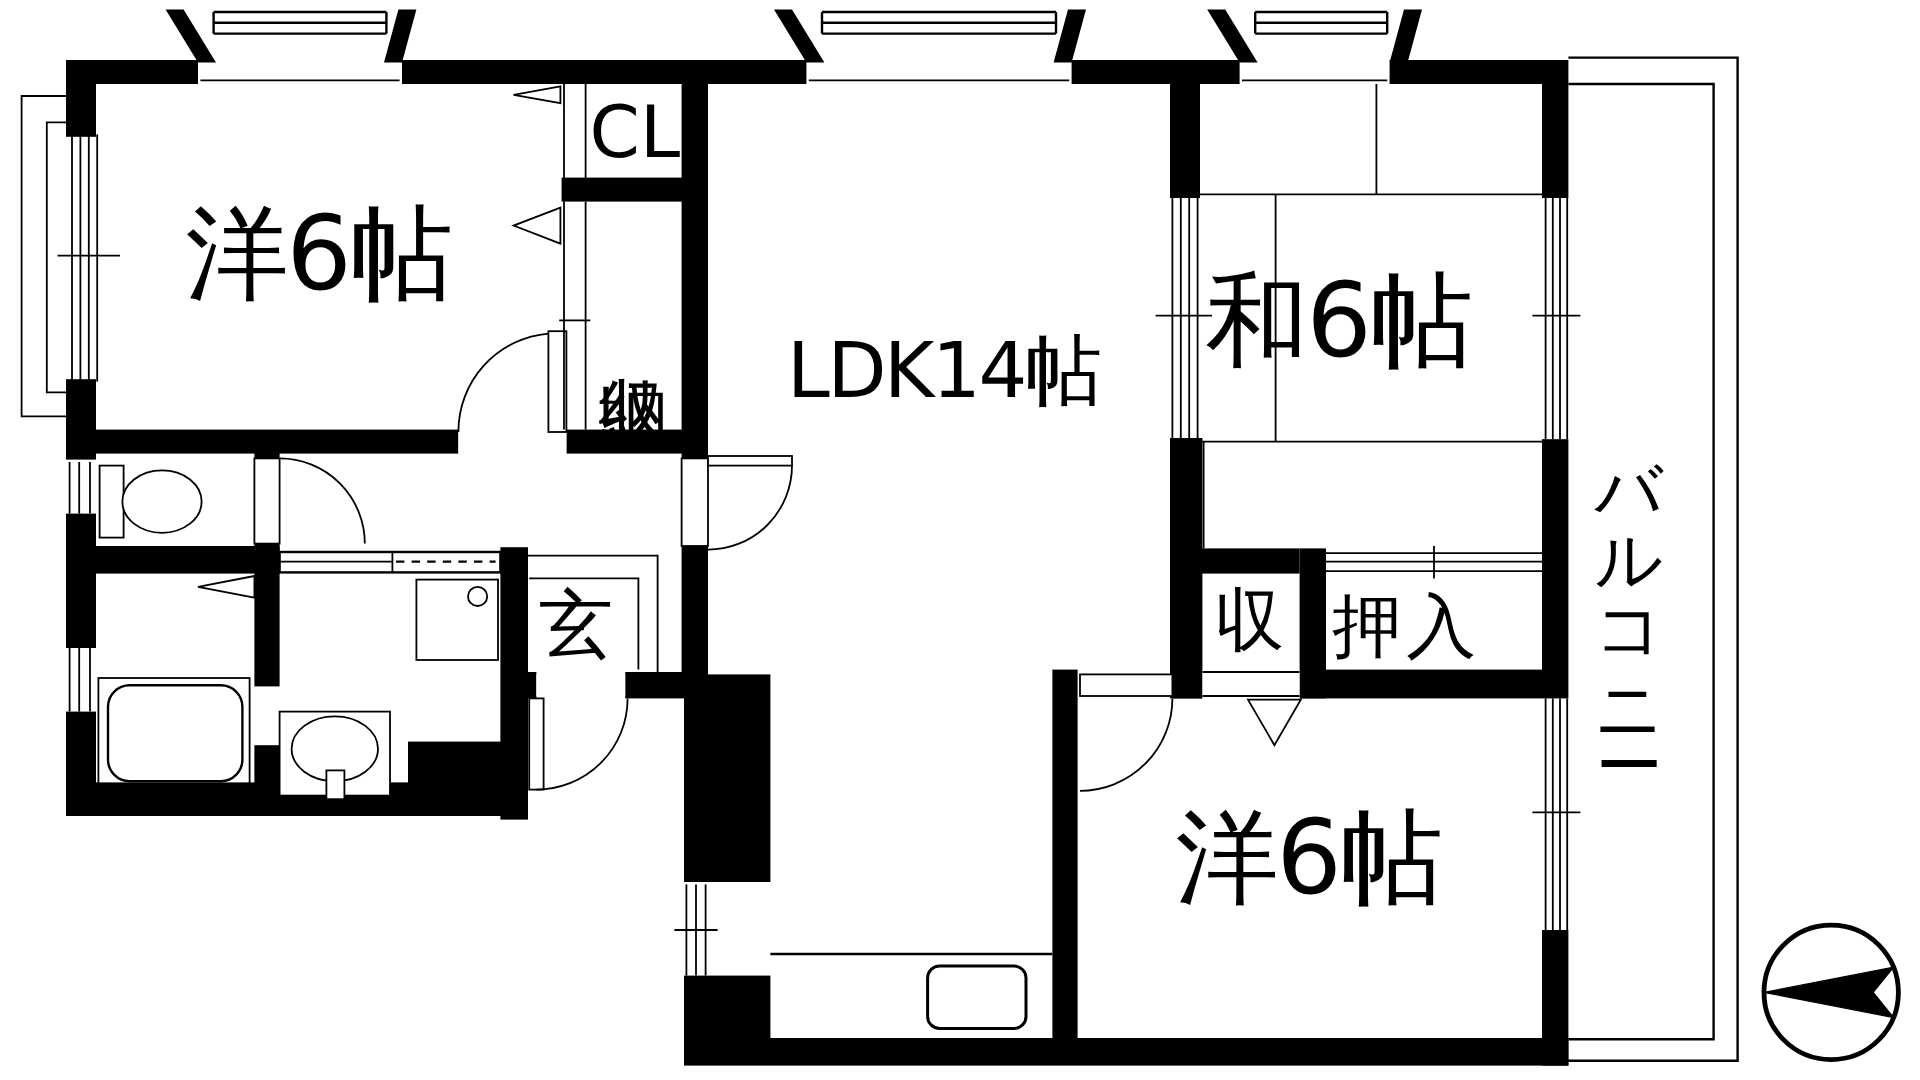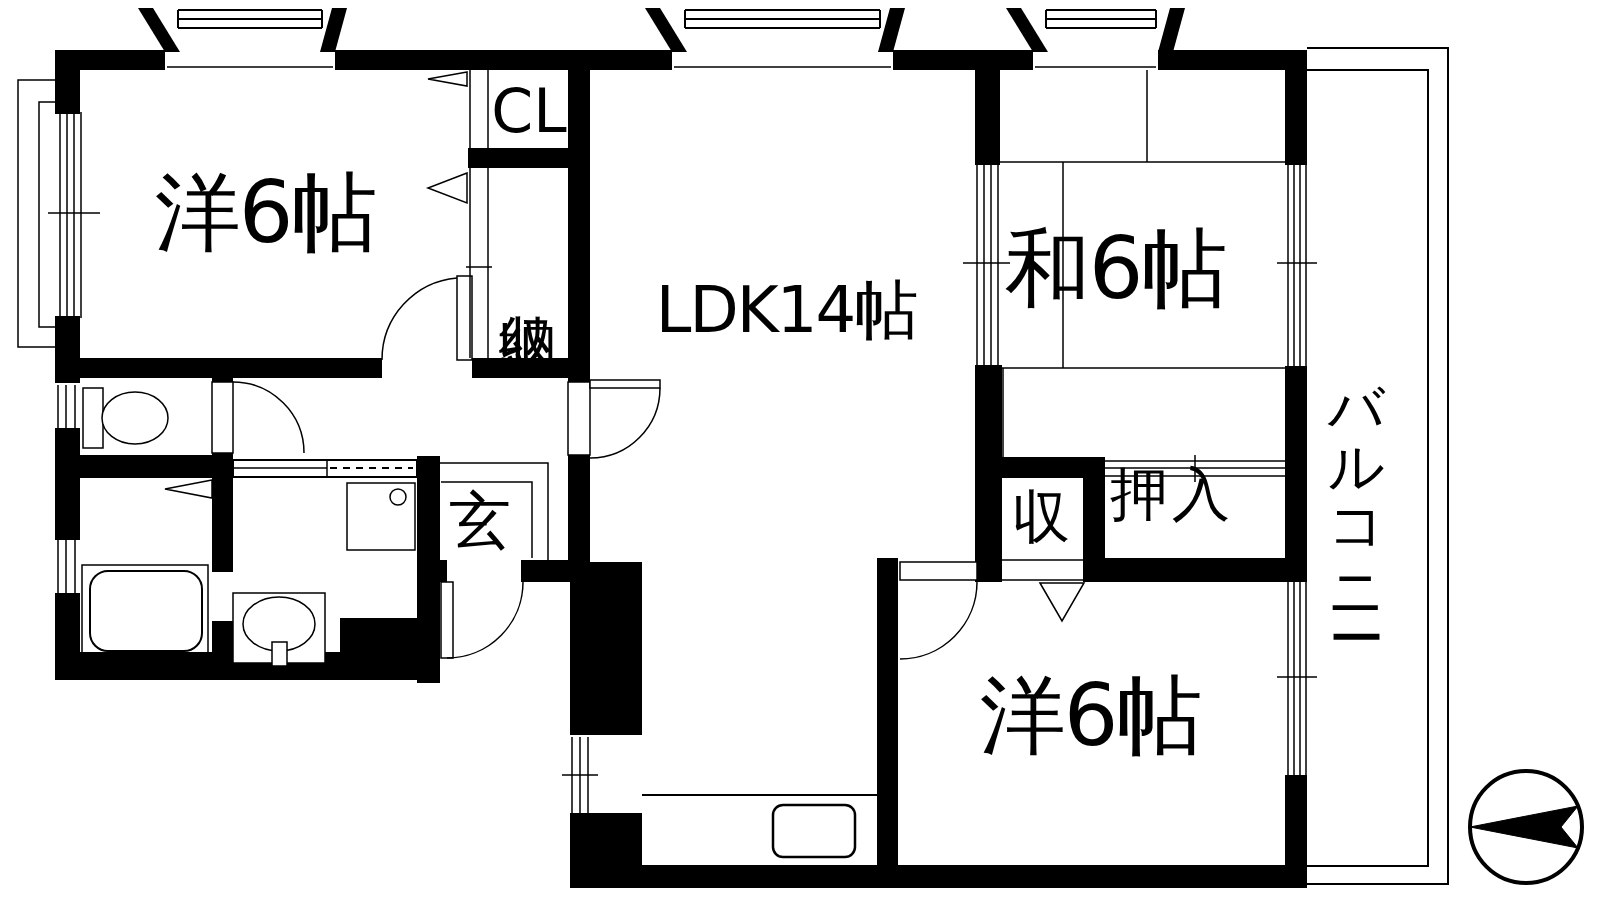--- a/index.html
+++ b/index.html
@@ -232,17 +232,17 @@
   </g>
 </svg>
 
 <div class="lbl" style="left:265px;top:212px;font-size:86px;">洋6帖</div>
 <div class="lbl" style="left:770px;top:310px;font-size:64px;margin-left:16px;">LDK14帖</div>
 <div class="lbl" style="left:1115px;top:268px;font-size:86px;">和6帖</div>
 <div class="lbl" style="left:1090px;top:715px;font-size:86px;">洋6帖</div>
 <div class="lbl" style="left:529px;top:111px;font-size:60px;letter-spacing:0;">CL</div>
 <div class="lbl vert" style="left:528px;top:270px;font-size:58px;">収納</div>
 <div class="lbl" style="left:1040px;top:517px;font-size:58px;">収</div>
-<div class="lbl" style="left:1172px;top:494px;font-size:58px;letter-spacing:4px;">押入</div>
+<div class="lbl" style="left:1172px;top:522px;font-size:58px;letter-spacing:4px;">押入</div>
 <div class="lbl" style="left:479px;top:521px;font-size:62px;">玄</div>
 <div class="lbl vert" style="left:1357px;top:478px;font-size:56px;">バルコニー</div>
 
 </div>
 
 </body></html>

